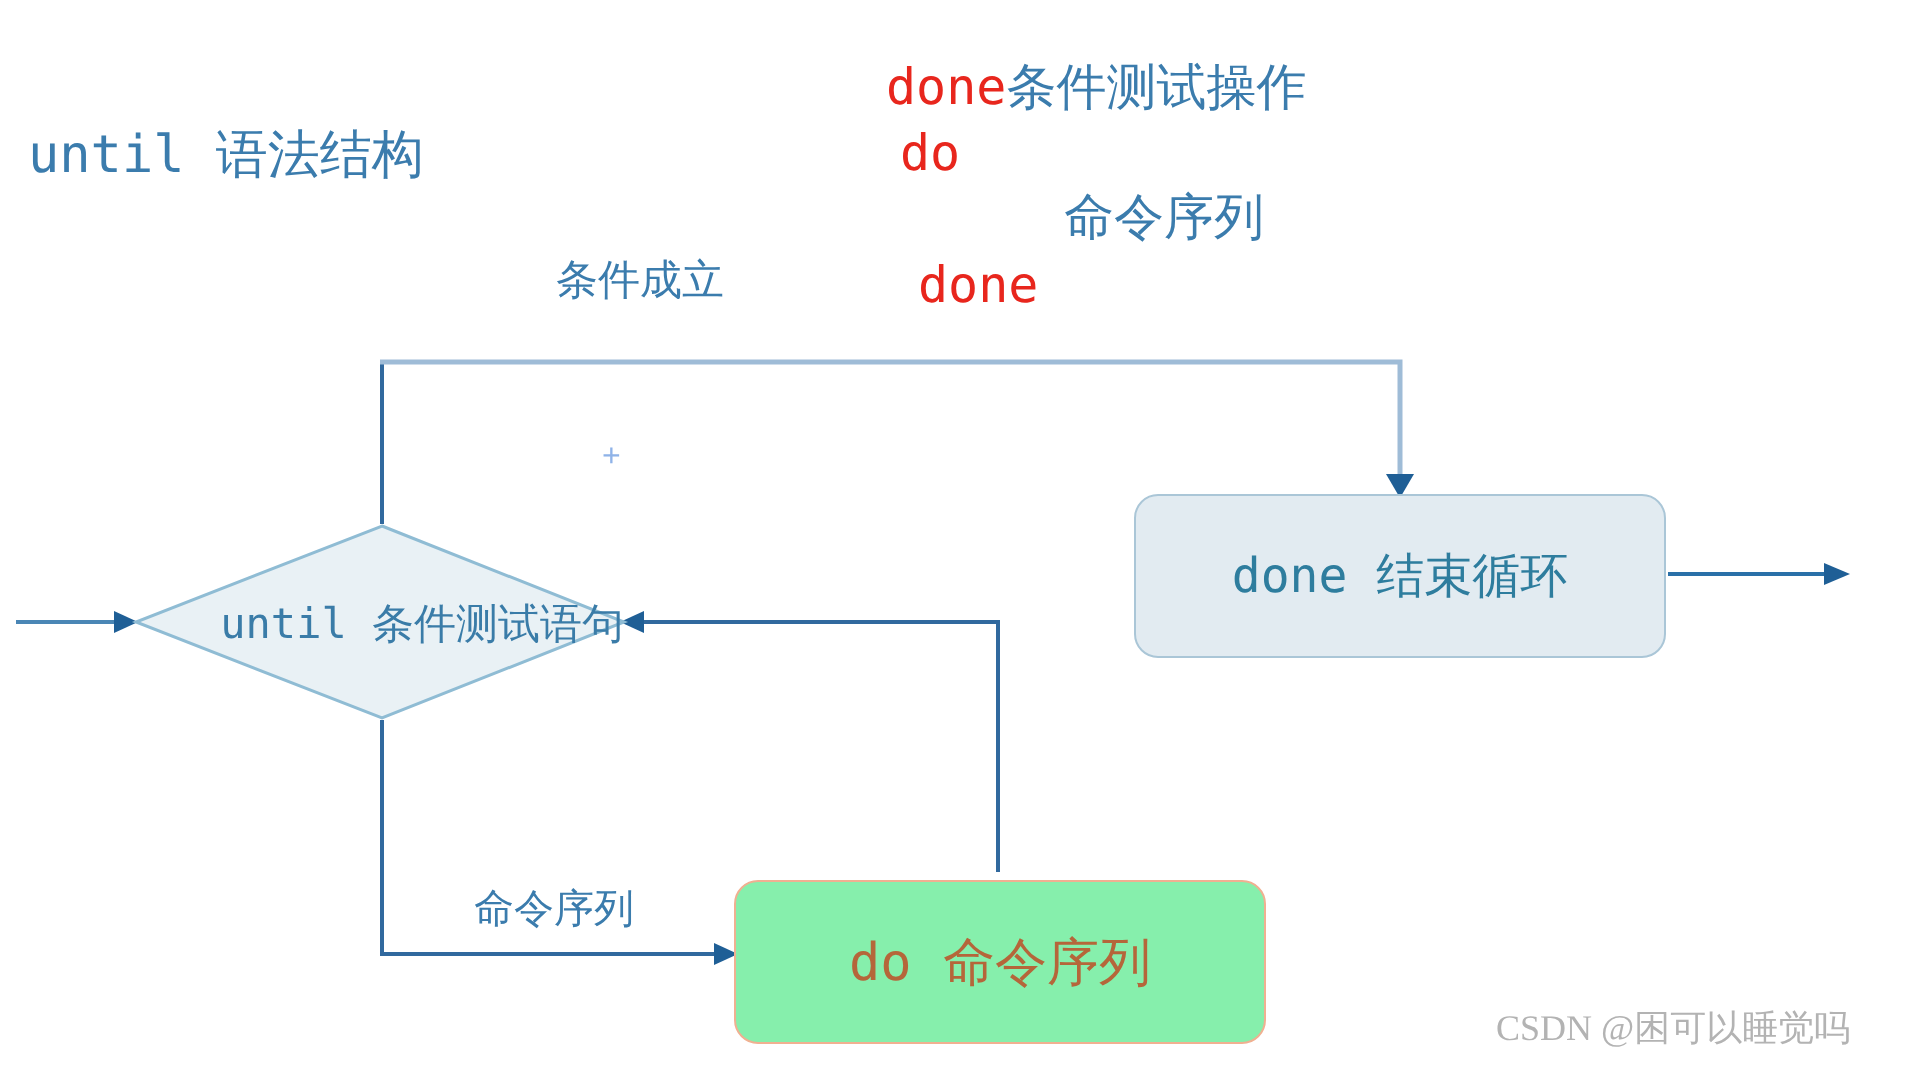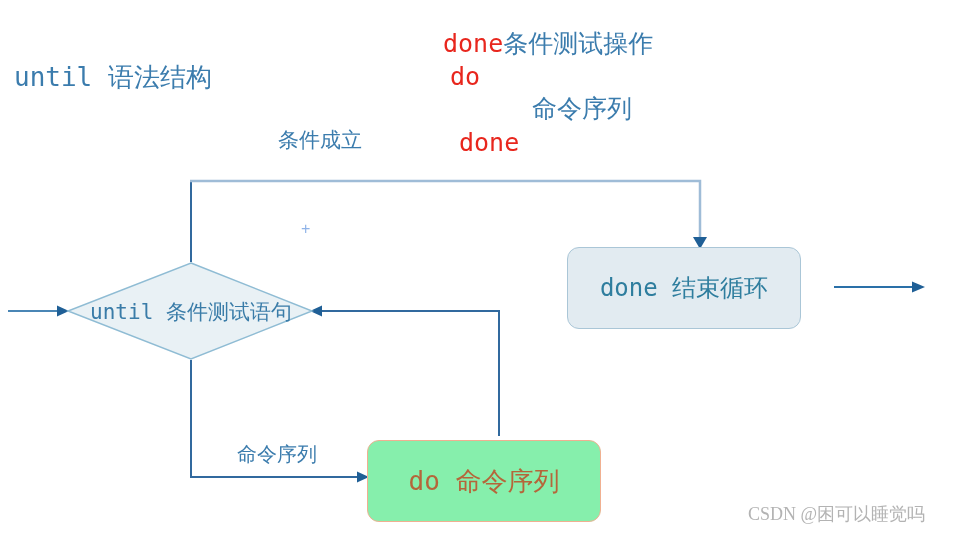--- a/index.html
+++ b/index.html
@@ -45,21 +45,21 @@
 
   .plus-marker {
     left: 301px; top: 220px;
     color: #8fb3e8;
     font-size: 16px;
     font-family: "Liberation Sans", sans-serif;
   }
 
   .node-box {
     position: absolute;
-    width: 234px;
+    width: 266px;
     height: 82px;
     border-radius: 12px;
     display: flex;
     align-items: center;
     justify-content: center;
     box-sizing: border-box;
   }
   .done-box {
     left: 567px; top: 247px;
     background: #e2ebf1;
@@ -74,21 +74,21 @@
     background: #86efac;
     border: 1.5px solid #f0b091;
   }
   .do-box .node-label {
     color: #b5663a;
     font-size: 26px;
   }
   .decision-label {
     left: 70px; top: 298px;
     width: 242px;
-    text-align: center;
+    text-align: right;
     color: #3a7ca8;
     font-size: 21px;
   }
   .watermark {
     left: 748px; top: 502px;
     color: #b3b3b3;
     font-size: 18px;
     font-family: Liberation Serif, serif;
   }
 </style>

